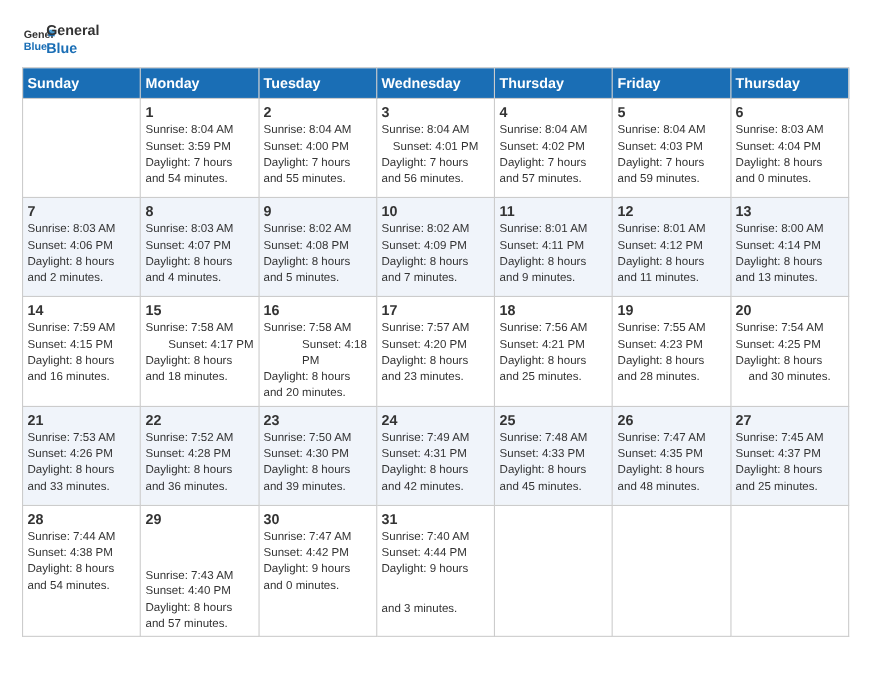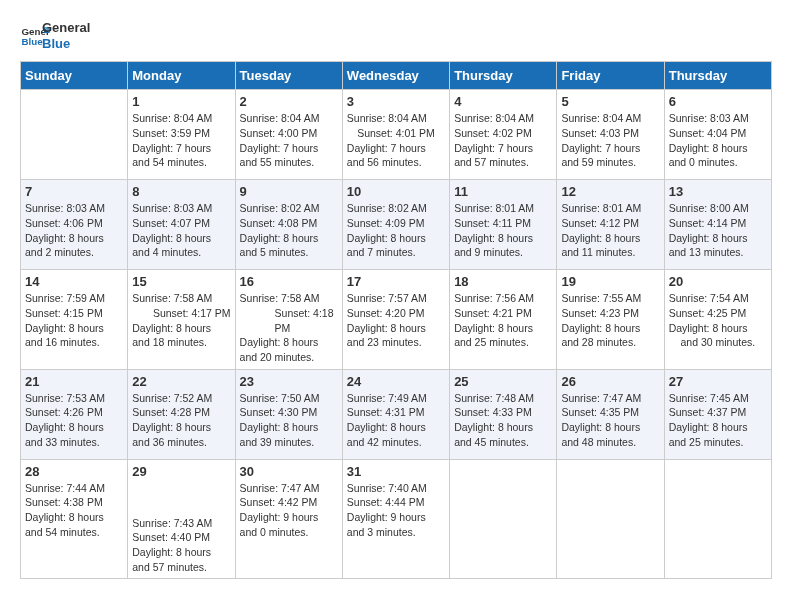--- a/index.html
+++ b/index.html
@@ -396,21 +396,21 @@
             <span style="display: block;">Daylight: 9 hours</span>
             <span style="display: block;">and 0 minutes.</span>
           </div>
         </td>
         <td>
           <span class="day-number">31</span>
           <div class="day-info">
             <span style="display: block;">Sunrise: 7:40 AM</span>
             <span style="display: block;">Sunset: 4:44 PM</span>
             <span style="display: block;">Daylight: 9 hours</span>
-            <span style="display: block;">and 3 minutes.</span>
+            <span style="display: block; margin-top: 21px;">and 3 minutes.</span>
           </div>
         </td>
         <td class="empty-cell"></td>
         <td class="empty-cell"></td>
         <td class="empty-cell"></td>
       </tr>
     </tbody>
 </table>
 
 </body></html>

